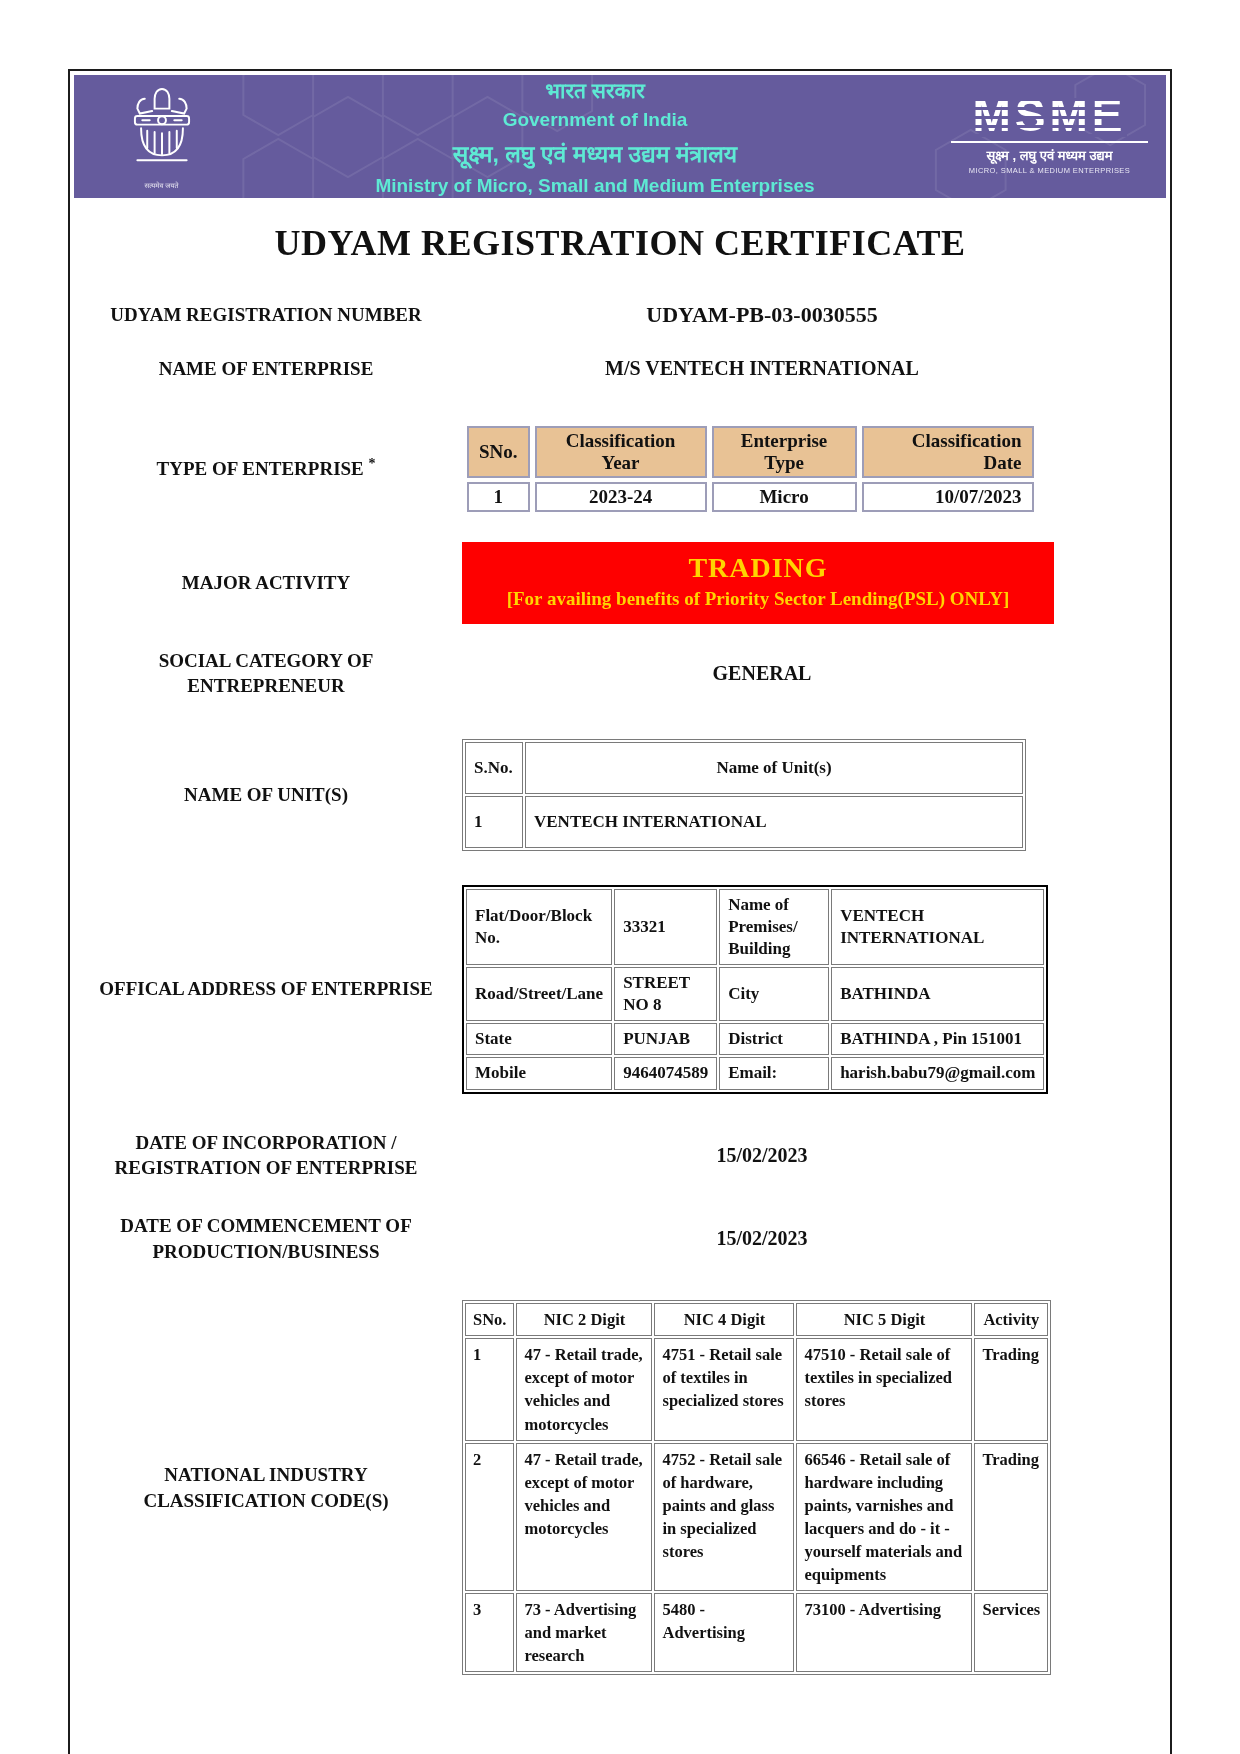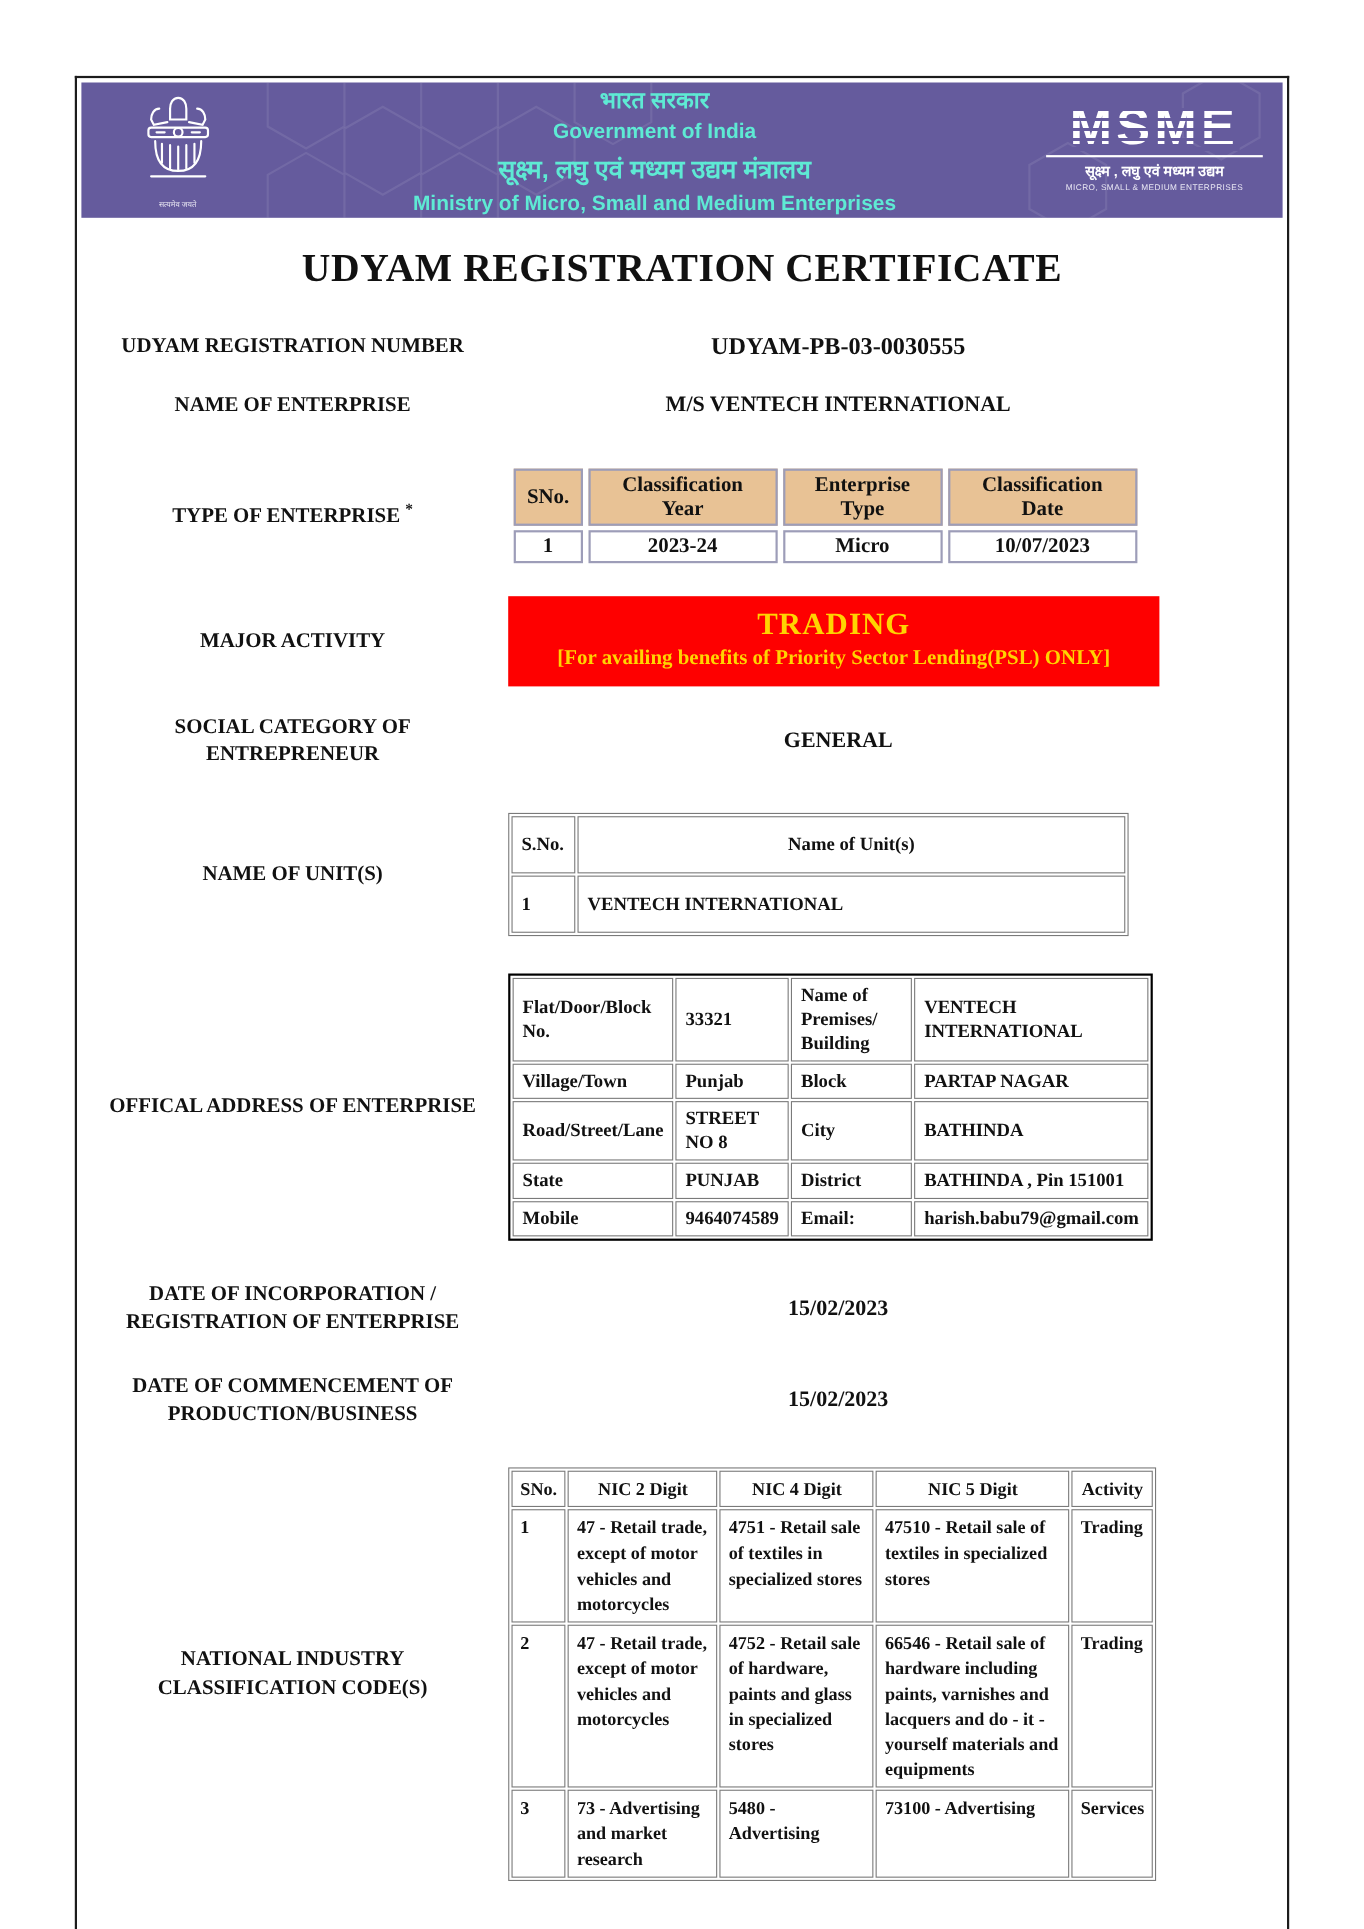--- a/index.html
+++ b/index.html
@@ -58,21 +58,21 @@
   .mt-nic { margin-top:36px; }
 
   
   table.cls { border-collapse:separate; border-spacing:5px 4px; }
   table.cls td { border:2px solid #9d9db8; font-weight:bold; font-size:19px;
     text-align:center; padding:2px 10px; background:#fff; }
   table.cls tr.hd td { background:#e8c295; }
   table.cls td.c0 { width:58px; }
   table.cls td.c1 { width:172px; }
   table.cls td.c2 { width:145px; }
-  table.cls td.c3 { width:172px; }
+  table.cls td.c3 { width:172px;text-align:right; }
 
   
   .banner { width:592px; background:#fe0000; color:#ffd400; text-align:center;
     padding:10px 6px 14px; }
   .banner .b1 { font-size:28px; font-weight:bold; letter-spacing:1px; }
   .banner .b2 { font-size:19px; font-weight:bold; margin-top:4px; }
 
   
   table.units { border-collapse:separate; border-spacing:2px; border:1px solid #7a7a7a;
     width:564px; }
@@ -254,26 +254,20 @@
     <div class="val left">
       <table class="addr">
         <tbody>
             <tr>
           <td class="a0">Flat/Door/Block No.</td>
           <td class="a1">33321</td>
           <td class="a2">Name of Premises/ Building</td>
           <td class="a3">VENTECH INTERNATIONAL</td>
         </tr>
         <tr>
-          <td class="a0">Village/Town</td>
-          <td class="a1">Punjab</td>
-          <td class="a2">Block</td>
-          <td class="a3">PARTAP NAGAR</td>
-        </tr>
-        <tr>
           <td class="a0">Road/Street/Lane</td>
           <td class="a1">STREET NO 8</td>
           <td class="a2">City</td>
           <td class="a3">BATHINDA</td>
         </tr>
         <tr>
           <td class="a0">State</td>
           <td class="a1">PUNJAB</td>
           <td class="a2">District</td>
           <td class="a3">BATHINDA , Pin 151001</td>

